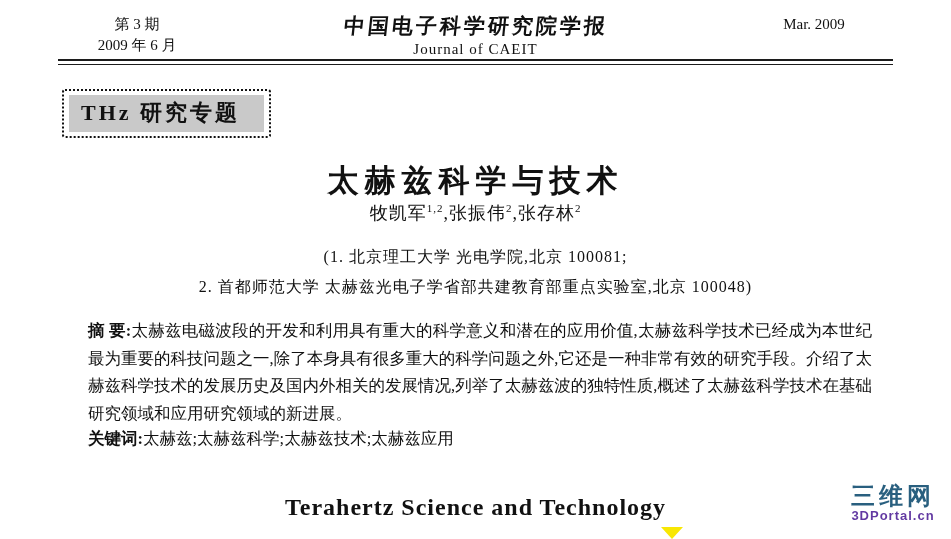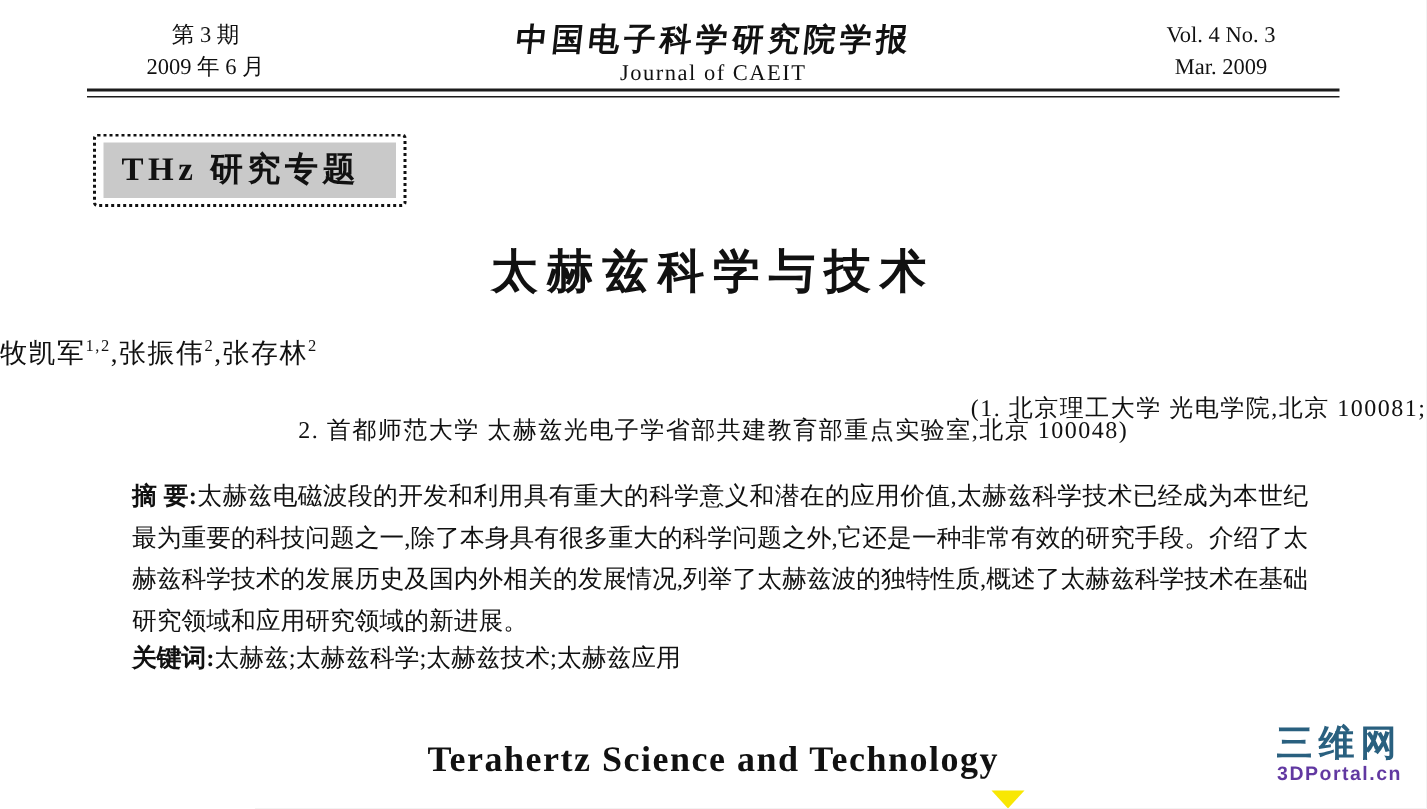--- a/index.html
+++ b/index.html
@@ -45,29 +45,29 @@
     padding:3px 24px 4px 12px;
     font-size:22px;font-weight:bold;letter-spacing:3px;
     font-family:"Liberation Serif","DejaVu Serif",serif;
   }
   
   .title-cn{
     position:absolute;top:160px;left:0;width:951px;
     text-align:center;font-size:31px;font-weight:bold;letter-spacing:6px;
   }
   .authors{
-    position:absolute;top:223px;left:0;width:951px;
-    font-size:18px;letter-spacing:1px;
+    position:absolute;top:201px;left:0;width:951px;
+    text-align:center;font-size:18px;letter-spacing:1px;
   }
   .authors sup{font-size:11px;}
   .affil{
     position:absolute;left:0;width:951px;text-align:center;
     font-size:16px;letter-spacing:1px;
   }
-  .affil1{top:262px;text-align:right;}
+  .affil1{top:247px;}
   .affil2{top:277px;}
   
   .abstract{
     position:absolute;top:317px;left:88px;width:784px;
     font-size:16.5px;line-height:27.5px;text-align:justify;
   }
   .blab{font-weight:bold;}
   .keywords{
     position:absolute;top:428px;left:88px;width:784px;
     font-size:16.5px;
@@ -107,21 +107,20 @@
     <div>第 3 期</div>
     <div>2009 年 6 月</div>
   </div>
 
   <div class="hdr-center">
     <div class="journal-cn">中国电子科学研究院学报</div>
     <div class="journal-en">Journal of CAEIT</div>
   </div>
 
   <div class="hdr-right">
-    <div>Vol. 4  No. 3</div>
     <div>Mar.   2009</div>
   </div>
 
   <div class="rule"></div>
 
   <div class="badge-outer">
     <div class="badge-inner">THz 研究专题</div>
   </div>
 
   <div class="title-cn">太赫兹科学与技术</div>

